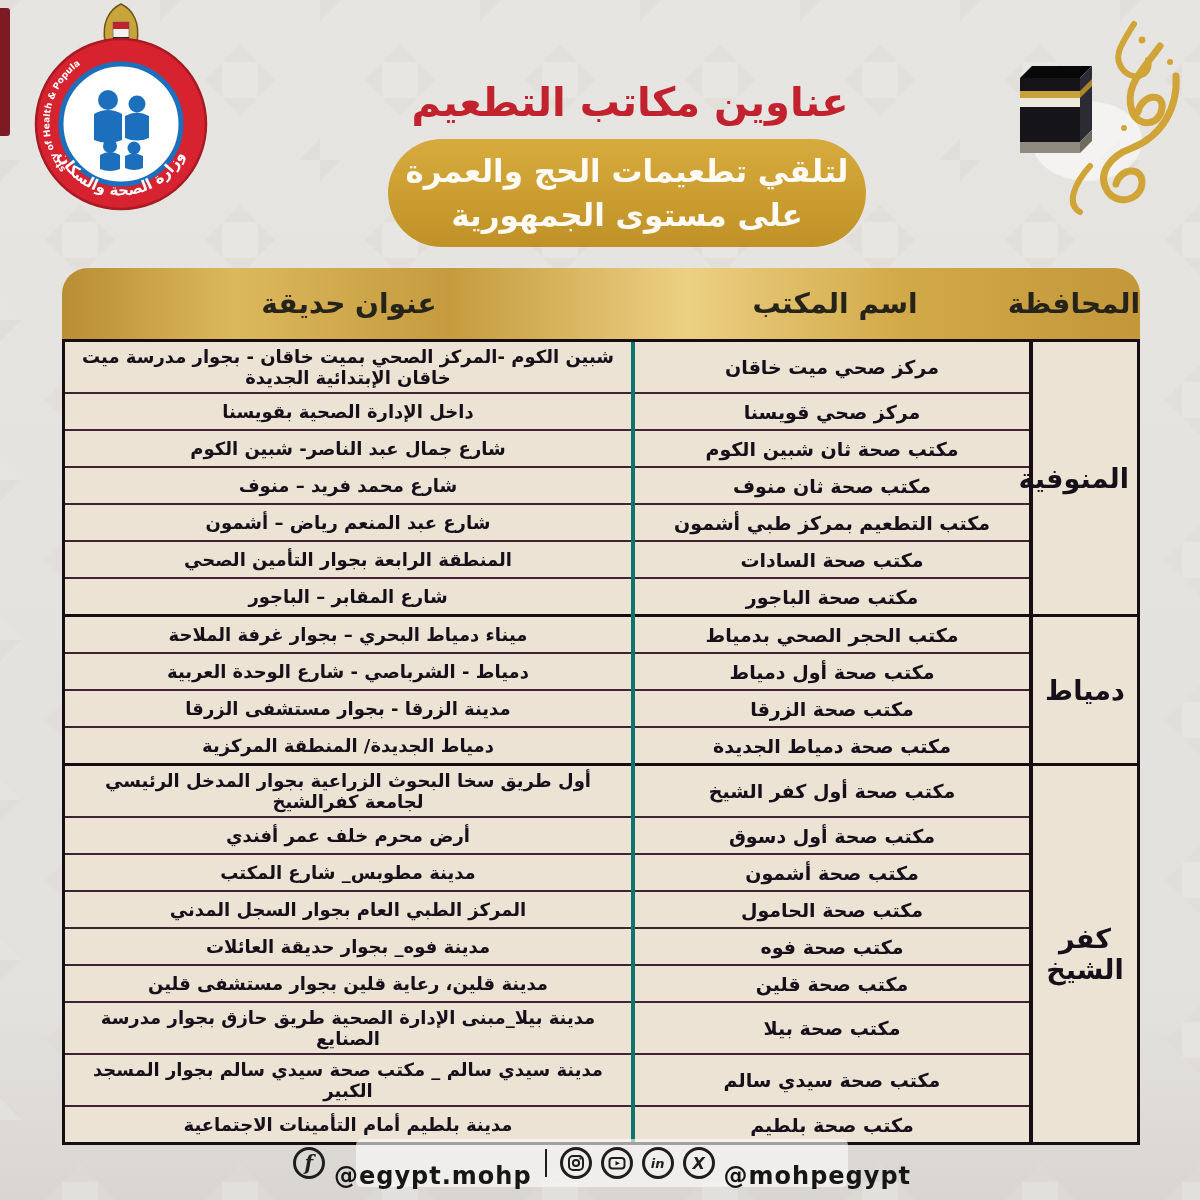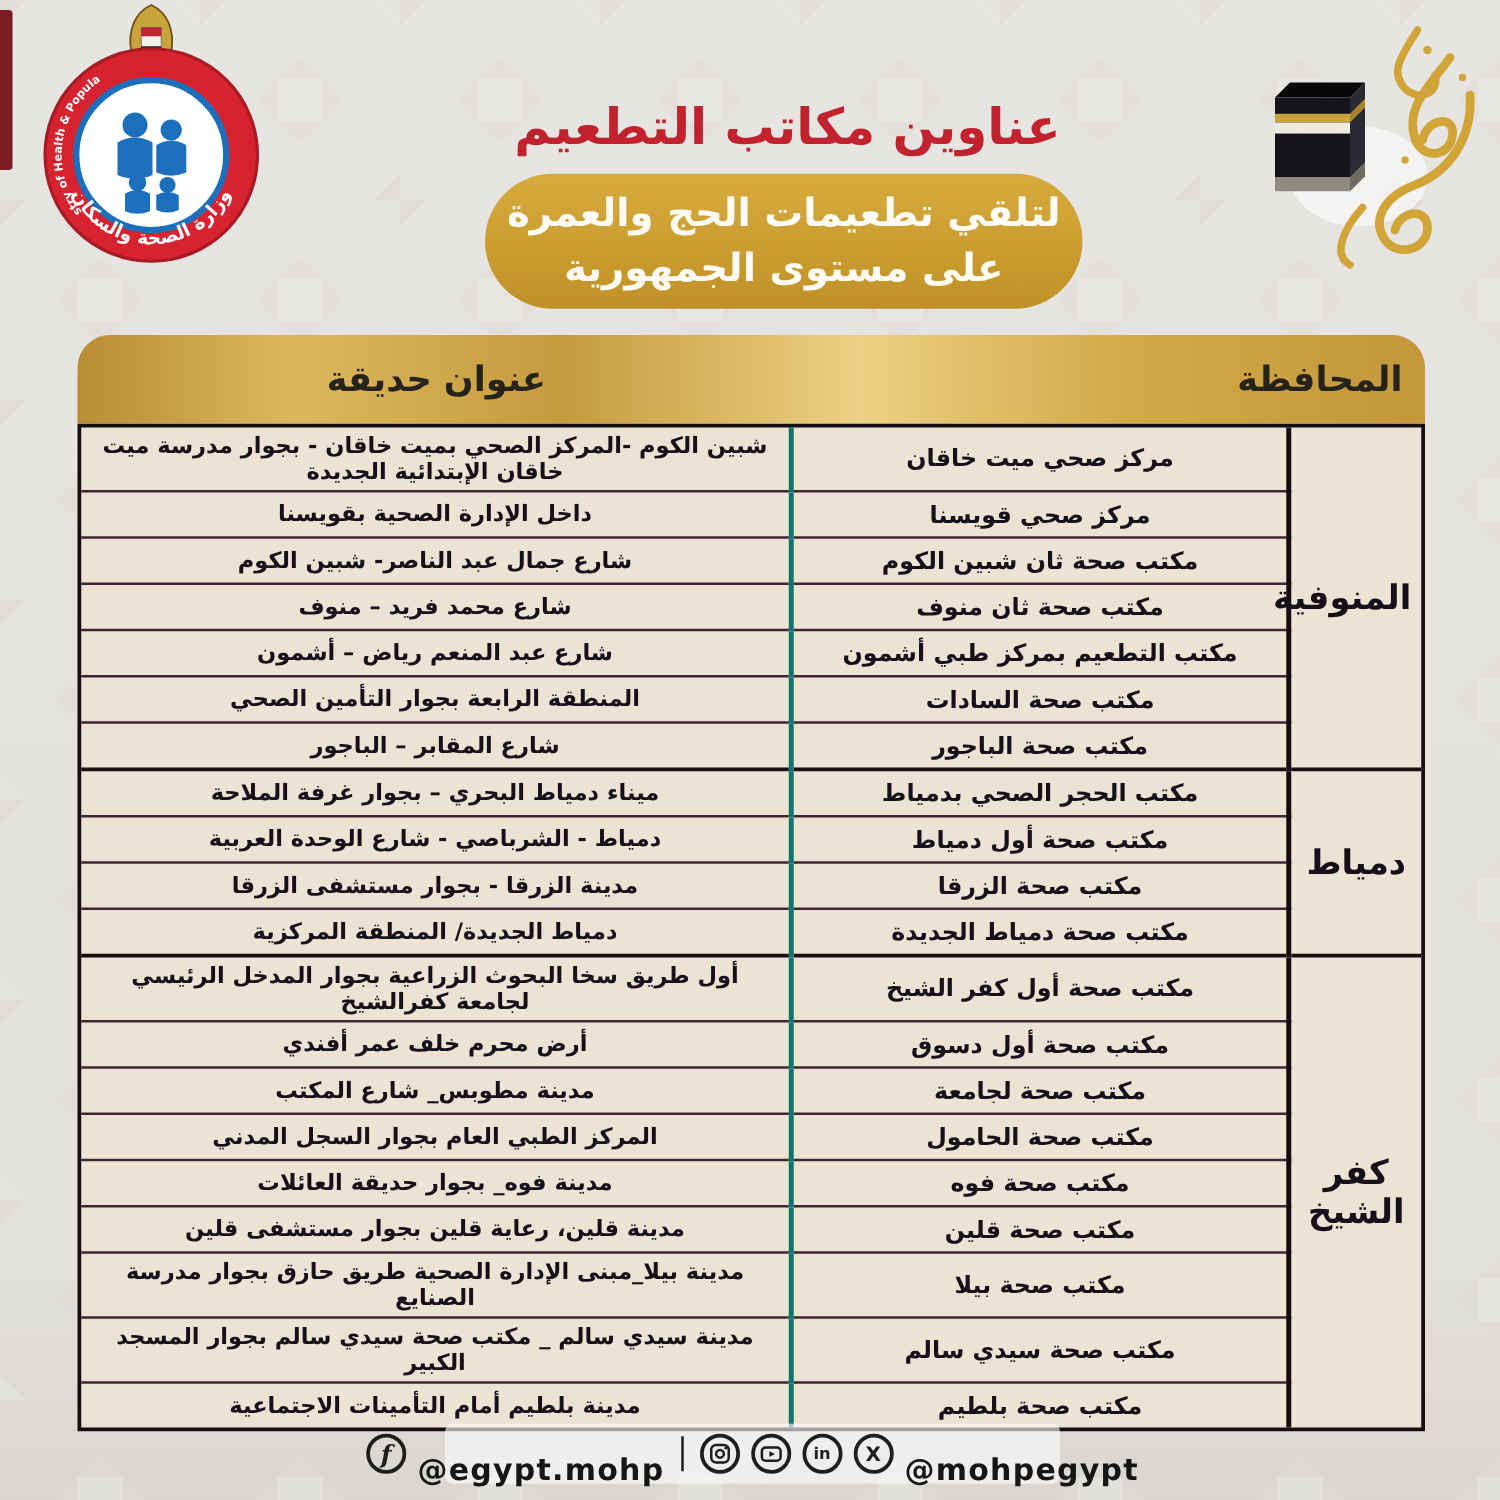--- a/index.html
+++ b/index.html
@@ -39,21 +39,21 @@
   
   .table-header{
     position:absolute;left:62px;top:268px;width:1078px;height:71px;
     background:linear-gradient(90deg,#b98d34 0%,#dcb85c 16%,#c59b3e 36%,#ecd083 58%,#d2a948 78%,#c3973a 100%);
     border-radius:26px 26px 0 0;
   }
   .table-header .col-label{
     position:absolute;top:0;height:71px;line-height:71px;text-align:center;
     font-size:28px;font-weight:800;color:#26231a;
   }
-  .col-label.gov{right:18px;width:106px;}
+  .col-label.gov{right:0;width:106px;}
   .col-label.name{right:106px;width:398px;}
   .col-label.addr{right:504px;width:574px;}
 
   
   .table-wrap{
     position:absolute;left:62px;top:339px;width:1078px;box-sizing:border-box;
     border:3px solid #170e14;background:#ece3d4;
   }
   table.offices{width:100%;border-collapse:collapse;table-layout:fixed;direction:rtl;}
   table.offices td{
@@ -70,21 +70,21 @@
 
   
   .footer-bar{
     position:absolute;left:356px;top:1139px;width:492px;height:48px;
     background:rgba(252,252,251,0.62);border-radius:6px;
     display:flex;direction:ltr;align-items:center;justify-content:center;gap:9px;
   }
   .icn{
     width:32px;height:32px;box-sizing:border-box;border:3px solid #1e1e1e;border-radius:50%;
     display:flex;align-items:center;justify-content:center;
-    color:#1e1e1e;font-weight:800;flex:0 0 auto;
+    color:#1e1e1e;font-weight:800;flex:0 0 auto;font-style:italic;
   }
   .icn.f{font-size:20px;font-family:"DejaVu Serif",serif;font-style:italic;}
   .icn.in{font-size:13px;letter-spacing:0;}
   .icn.x{font-size:16px;}
   .handle{font-size:24px;font-weight:800;color:#161616;letter-spacing:1px;white-space:nowrap;margin-top:25px;}
   .vdiv{width:2px;height:28px;background:#1e1e1e;margin:0 4px;flex:0 0 auto;}
 </style>
 </head>
 <body>
 
@@ -180,20 +180,21 @@
       <path d="M184 60 C186 92 170 120 140 132 C118 140 104 158 116 176 C126 190 150 184 150 166 C150 150 128 152 124 168" stroke-width="7"></path>
       <path d="M98 150 C82 168 74 188 88 196" stroke-width="6"></path>
       <circle cx="150" cy="24" r="3.4" fill="#d0a437" stroke="none"></circle>
       <circle cx="178" cy="46" r="3" fill="#d0a437" stroke="none"></circle>
       <circle cx="132" cy="112" r="3" fill="#d0a437" stroke="none"></circle>
     </g>
   </svg>
 
   <div class="table-header">
     <div class="col-label gov">المحافظة</div>
+    <div class="col-label name">اسم المكتب</div>
     <div class="col-label addr">عنوان حديقة</div>
   </div>
 
   <div class="table-wrap">
     <table class="offices">
       <colgroup>
           <col style="width:106px">
           <col style="width:398px">
           <col>
         </colgroup>
@@ -247,21 +248,21 @@
           <tr class="group-start">
             <td rowspan="9" class="gov-cell">كفر الشيخ</td>
             <td class="name-cell">مكتب صحة أول كفر الشيخ</td>
             <td class="addr-cell">أول طريق سخا البحوث الزراعية بجوار المدخل الرئيسي لجامعة كفرالشيخ</td>
           </tr>
           <tr>
             <td class="name-cell">مكتب صحة أول دسوق</td>
             <td class="addr-cell">أرض محرم خلف عمر أفندي</td>
           </tr>
           <tr>
-            <td class="name-cell">مكتب صحة لجامعة</td>
+            <td class="name-cell">مكتب صحة أشمون</td>
             <td class="addr-cell">مدينة مطوبس_ شارع المكتب</td>
           </tr>
           <tr>
             <td class="name-cell">مكتب صحة الحامول</td>
             <td class="addr-cell">المركز الطبي العام بجوار السجل المدني</td>
           </tr>
           <tr>
             <td class="name-cell">مكتب صحة فوه</td>
             <td class="addr-cell">مدينة فوه_ بجوار حديقة العائلات</td>
           </tr>

